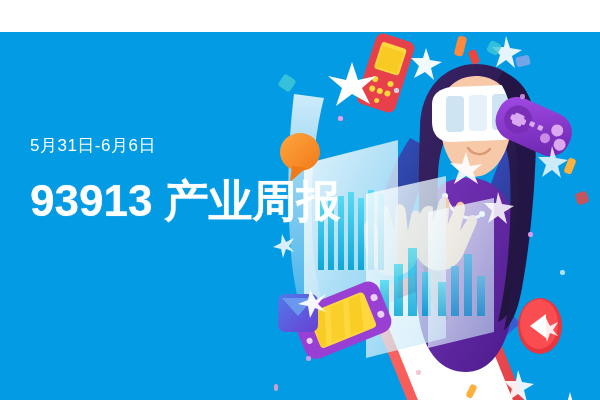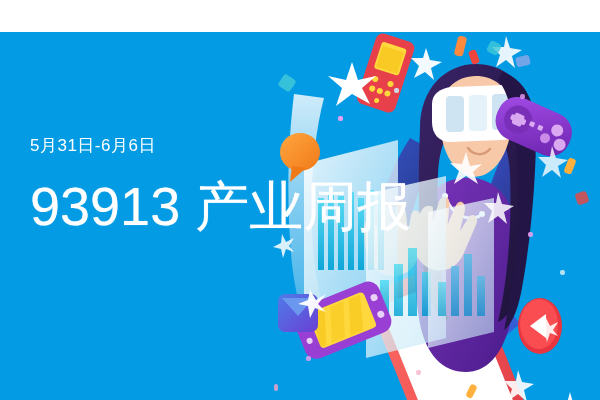--- a/index.html
+++ b/index.html
@@ -22,22 +22,22 @@
     color:#ffffff;
     font-size:17px;
     font-weight:400;
     letter-spacing:0.5px;
     line-height:1.2;
     white-space:nowrap;
   }
   .main-title{
     margin-top:22px;
     color:#ffffff;
-    font-size:54px;
-    font-weight:normal;
+    font-size:44px;
+    font-weight:bold;
     letter-spacing:0px;
     line-height:1.05;
     white-space:nowrap;
     text-shadow:0 0 1px rgba(255,255,255,.6);
   }
   .tagline{
     position:absolute;left:30px;top:338px;
     z-index:40;
     color:#ffffff;
     font-size:15px;

